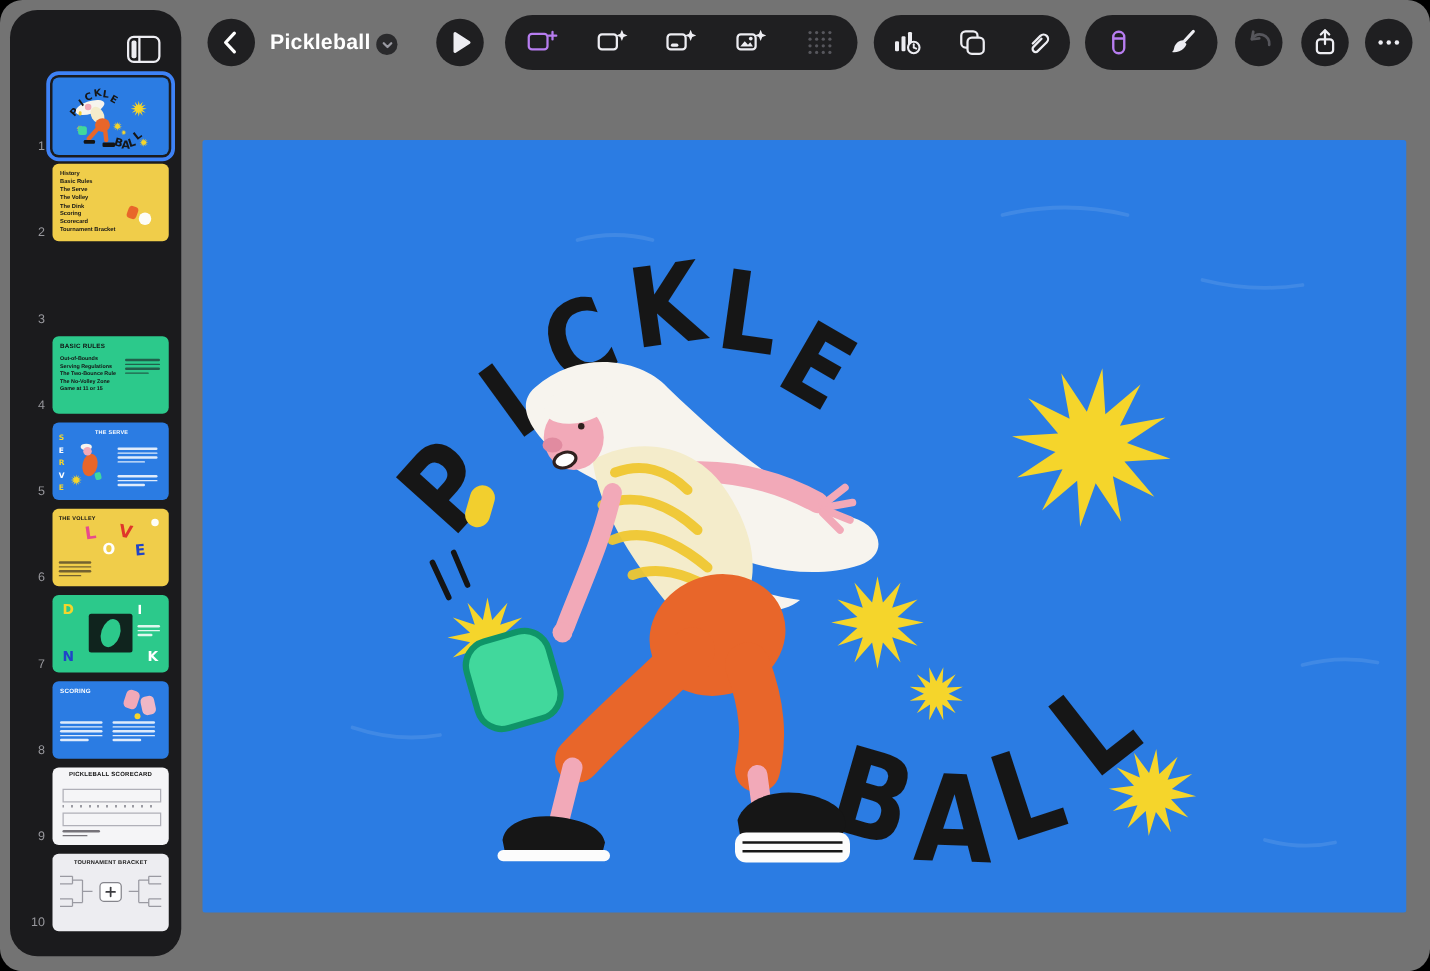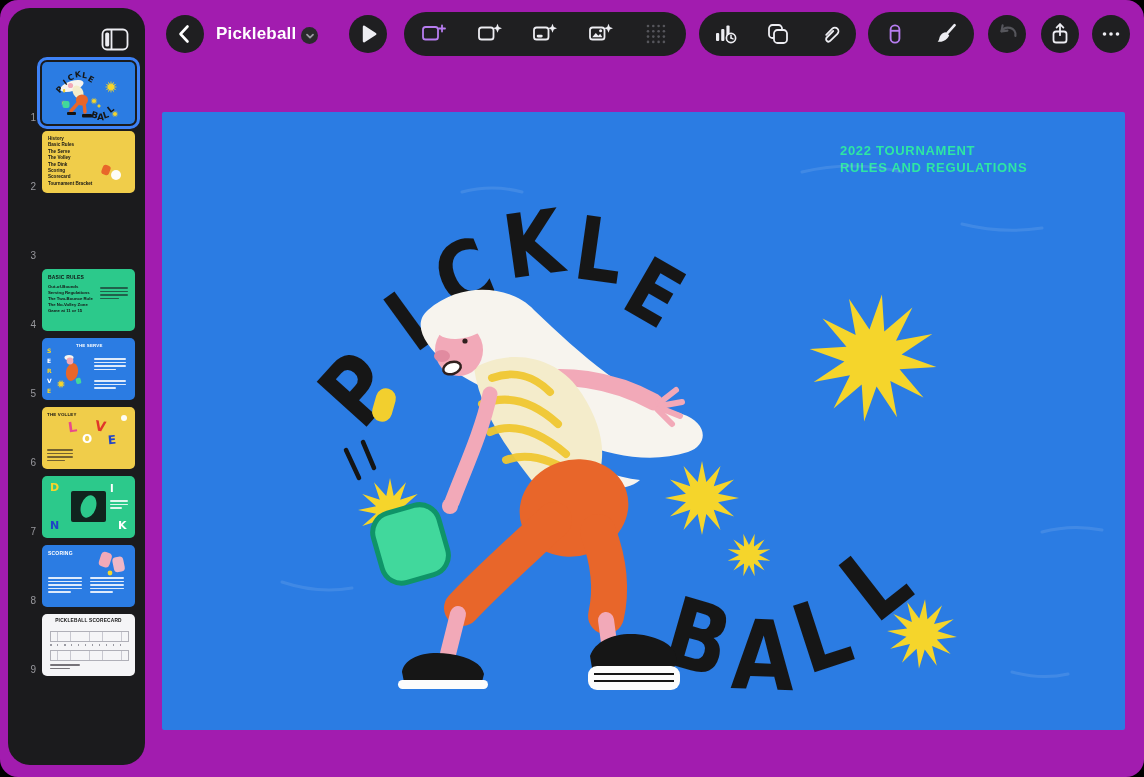--- a/index.html
+++ b/index.html
@@ -1,17 +1,17 @@
 <!DOCTYPE html>
 <html><head>
 <meta charset="utf-8">
 <style>
   html,body{margin:0;padding:0;background:#000;}
   body{width:1144px;height:777px;overflow:hidden;font-family:"Liberation Sans","DejaVu Sans",sans-serif;}
-  .stage{position:relative;width:1144px;height:777px;background:#a21caf;border-radius:18px;overflow:hidden;}
+  .stage{position:relative;width:1144px;height:777px;background:#737373;border-radius:18px;overflow:hidden;}
 
   
   .topbar{position:absolute;top:0;left:0;right:0;height:68px;}
   .circ{position:absolute;top:15px;width:38px;height:38px;border-radius:19px;background:#1F1F21;display:flex;align-items:center;justify-content:center;border:none;padding:0;cursor:pointer;}
   .pill{position:absolute;top:12px;height:44px;border-radius:22px;background:#1F1F21;display:flex;align-items:center;justify-content:space-evenly;}
   .ibtn{width:52px;height:44px;display:flex;align-items:center;justify-content:center;background:none;border:none;padding:0;cursor:pointer;}
   .doc-title{position:absolute;left:216px;top:24px;font-size:17px;font-weight:bold;color:#fff;letter-spacing:.2px;cursor:pointer;}
   .badge{position:absolute;left:301px;top:27px;width:17px;height:17px;border-radius:50%;background:#2A2A2C;display:flex;align-items:center;justify-content:center;border:none;padding:0;cursor:pointer;}
 
   
@@ -379,30 +379,43 @@
           <div style="position:absolute;left:8px;top:17px;width:77px;height:9px;border:0.5px solid #B0B0B8;background:repeating-linear-gradient(90deg,#C8C8D0 0,#C8C8D0 0.5px,transparent 0.5px,transparent 6.4px)"></div>
           <div style="position:absolute;left:8px;top:30px;width:77px;height:2px;background:repeating-linear-gradient(90deg,#9A9AA2 0,#9A9AA2 1.5px,transparent 1.5px,transparent 7px)"></div>
           <div style="position:absolute;left:8px;top:36px;width:77px;height:9px;border:0.5px solid #B0B0B8;background:repeating-linear-gradient(90deg,#C8C8D0 0,#C8C8D0 0.5px,transparent 0.5px,transparent 6.4px)"></div>
           <div class="col" style="left:8px;top:50px;width:30px">
             <div class="bar d"></div>
               <div class="bar d"></div>
           </div>
         </div>
       </div>
 
+      <div class="row">
+        <span class="num">10</span>
+        <div class="thumb bg-gray">
+          <span class="mini-title" style="left:0;right:0;top:4px;text-align:center;font-size:4.5px;position:absolute">TOURNAMENT BRACKET</span>
+          <svg class="tsvg" style="top:10px;height:52px" viewBox="0 0 93 52">
+            <g stroke="#9A9AA2" stroke-width="1" fill="none">
+              <path d="M6,8 H16 M6,14 H16 M16,8 V14 M16,11 H24 M6,26 H16 M6,32 H16 M16,26 V32 M16,29 H24 M24,11 V29 M24,20 H32"></path>
+              <path d="M87,8 H77 M87,14 H77 M77,8 V14 M77,11 H69 M87,26 H77 M87,32 H77 M77,26 V32 M77,29 H69 M69,11 V29 M69,20 H61"></path>
+            </g>
+            <rect x="38" y="13" width="17" height="15" rx="3" fill="#FFFFFF" stroke="#85858C" stroke-width="1"></rect>
+            <g stroke="#3C3C40" stroke-width="1.4" stroke-linecap="round">
+              <line x1="46.5" y1="17" x2="46.5" y2="24"></line>
+                <line x1="43" y1="20.5" x2="50" y2="20.5"></line>
+            </g>
+          </svg>
+        </div>
+      </div>
 
     </div>
   </aside>
 
   <main class="canvas">
 
-    <div class="slide-h h-right">
-      <div>2022 TOURNAMENT</div>
-      <div>RULES AND REGULATIONS</div>
-    </div>
 
     <span class="bl" style="left:196px;top:278px;font-size:92px;transform:translate(-50%,-50%) rotate(-48deg) scaleX(.85)">P</span>
     <span class="bl" style="left:246px;top:210px;font-size:86px;transform:translate(-50%,-50%) rotate(-36deg) scaleX(.85)">I</span>
     <span class="bl" style="left:302px;top:162px;font-size:86px;transform:translate(-50%,-50%) rotate(-22deg) scaleX(.85)">C</span>
     <span class="bl" style="left:371px;top:133px;font-size:88px;transform:translate(-50%,-50%) rotate(-8deg) scaleX(.85)">K</span>
     <span class="bl" style="left:437px;top:139px;font-size:88px;transform:translate(-50%,-50%) rotate(8deg) scaleX(.85)">L</span>
     <span class="bl" style="left:492px;top:181px;font-size:84px;transform:translate(-50%,-50%) rotate(30deg) scaleX(.85)">E</span>
     <span class="bl" style="left:536px;top:526px;font-size:96px;transform:translate(-50%,-50%) rotate(16deg) scaleX(.85)">B</span>
     <span class="bl" style="left:601px;top:544px;font-size:96px;transform:translate(-50%,-50%) rotate(2deg) scaleX(.85)">A</span>
     <span class="bl" style="left:660px;top:523px;font-size:96px;transform:translate(-50%,-50%) rotate(-18deg) scaleX(.85)">L</span>

